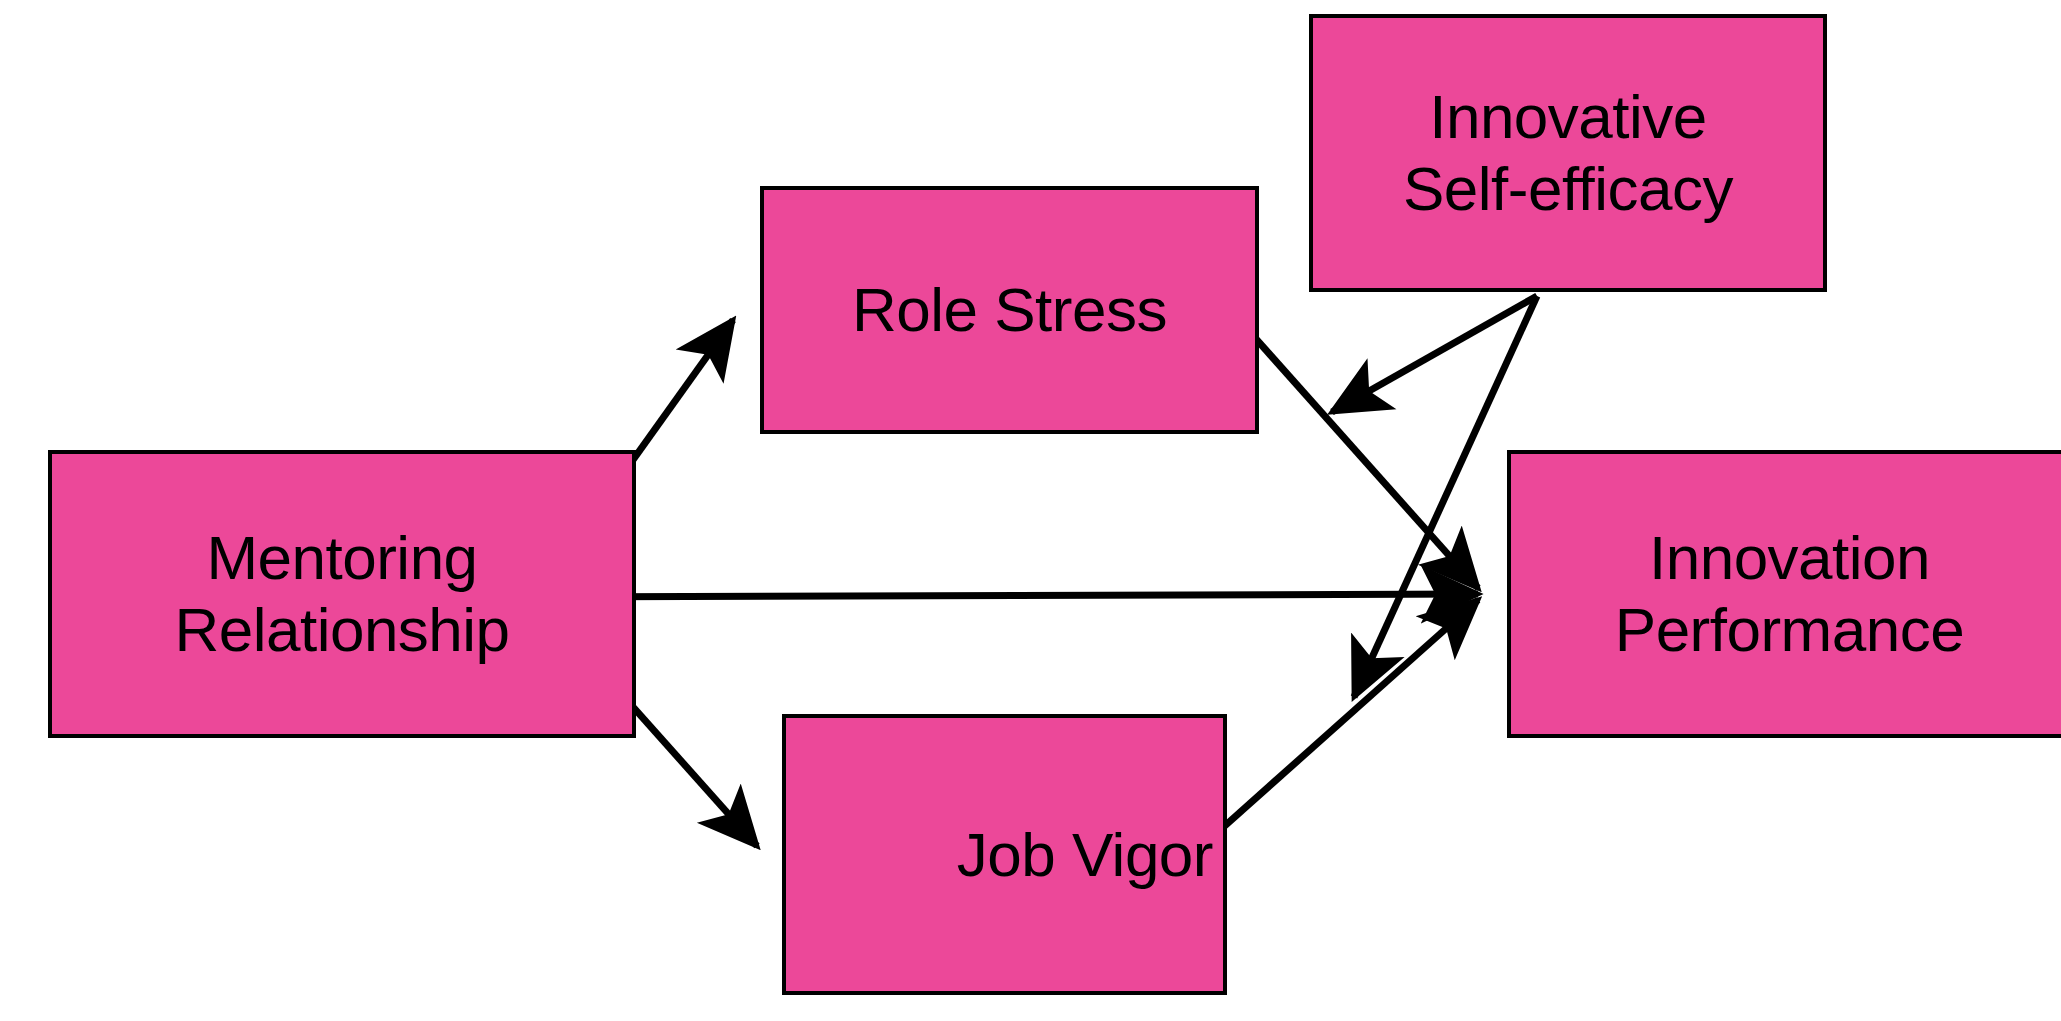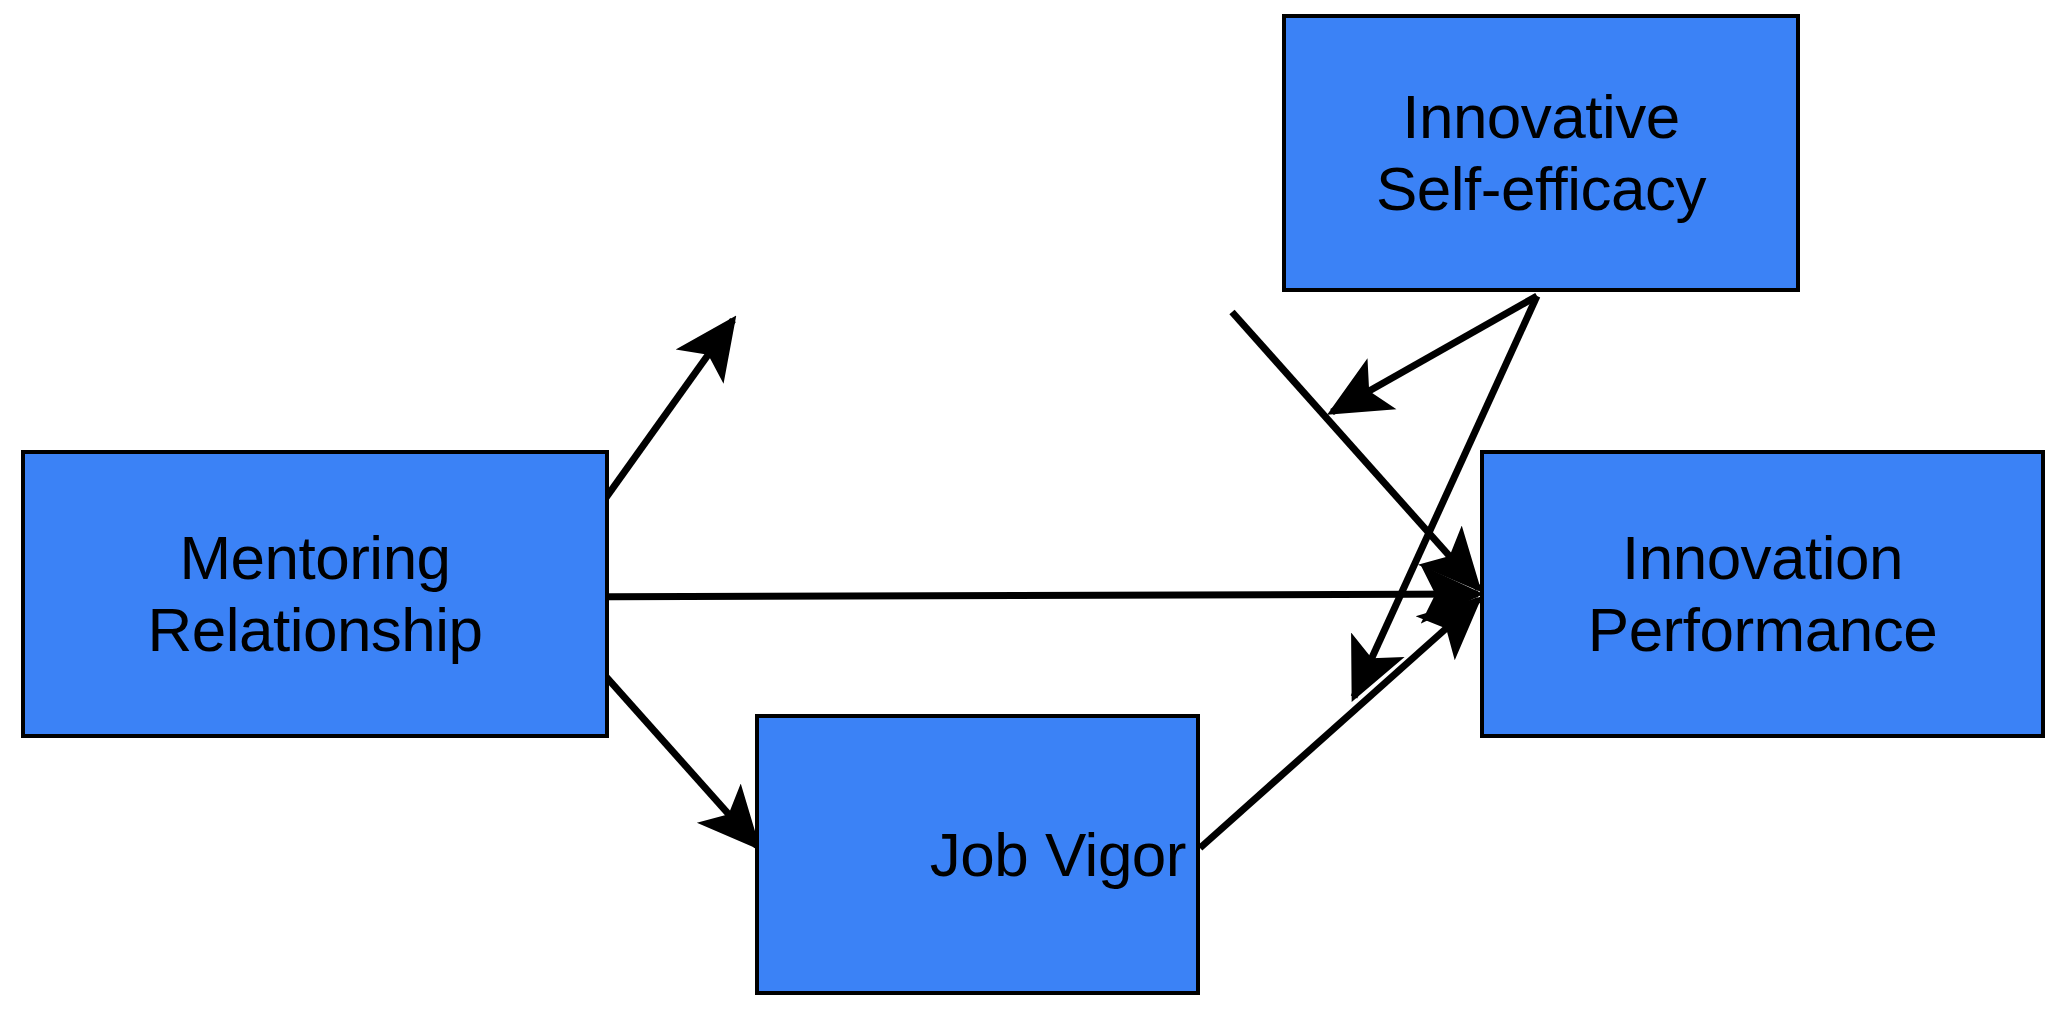--- a/index.html
+++ b/index.html
@@ -21,27 +21,28 @@
   #diagram-svg {
     position: absolute;
     top: 0;
     left: 0;
     width: 2061px;
     height: 1021px;
   }
   .node-box {
     position: absolute;
     box-sizing: border-box;
-    background: #3b82f6;
+    background: #ec4899;
     border: 4px solid #000000;
     display: flex;
     align-items: center;
     justify-content: center;
     text-align: center;
     z-index: 5;
+    margin-left: 27px;
   }
   .node-label {
     font-family: "Liberation Sans", sans-serif;
     font-size: 62px;
     line-height: 1.16;
     color: #000000;
     font-weight: 400;
     white-space: pre-line;
     letter-spacing: -0.5px;
     padding: 0 10px;
@@ -80,20 +81,23 @@
 
       <line class="edge moderation" x1="1537" y1="296" x2="1354" y2="697" stroke="#000000" stroke-width="7" marker-end="url(#arrowhead)"></line>
     </g>
   </svg>
 
   <div class="node-box" id="node-mentoring">
     <span class="node-label">Mentoring
 Relationship</span>
   </div>
 
+  <div class="node-box" id="node-role-stress">
+    <span class="node-label">Role Stress</span>
+  </div>
 
   <div class="node-box" id="node-self-efficacy">
     <span class="node-label">Innovative
 Self-efficacy</span>
   </div>
 
   <div class="node-box" id="node-innovation">
     <span class="node-label">Innovation
 Performance</span>
   </div>

